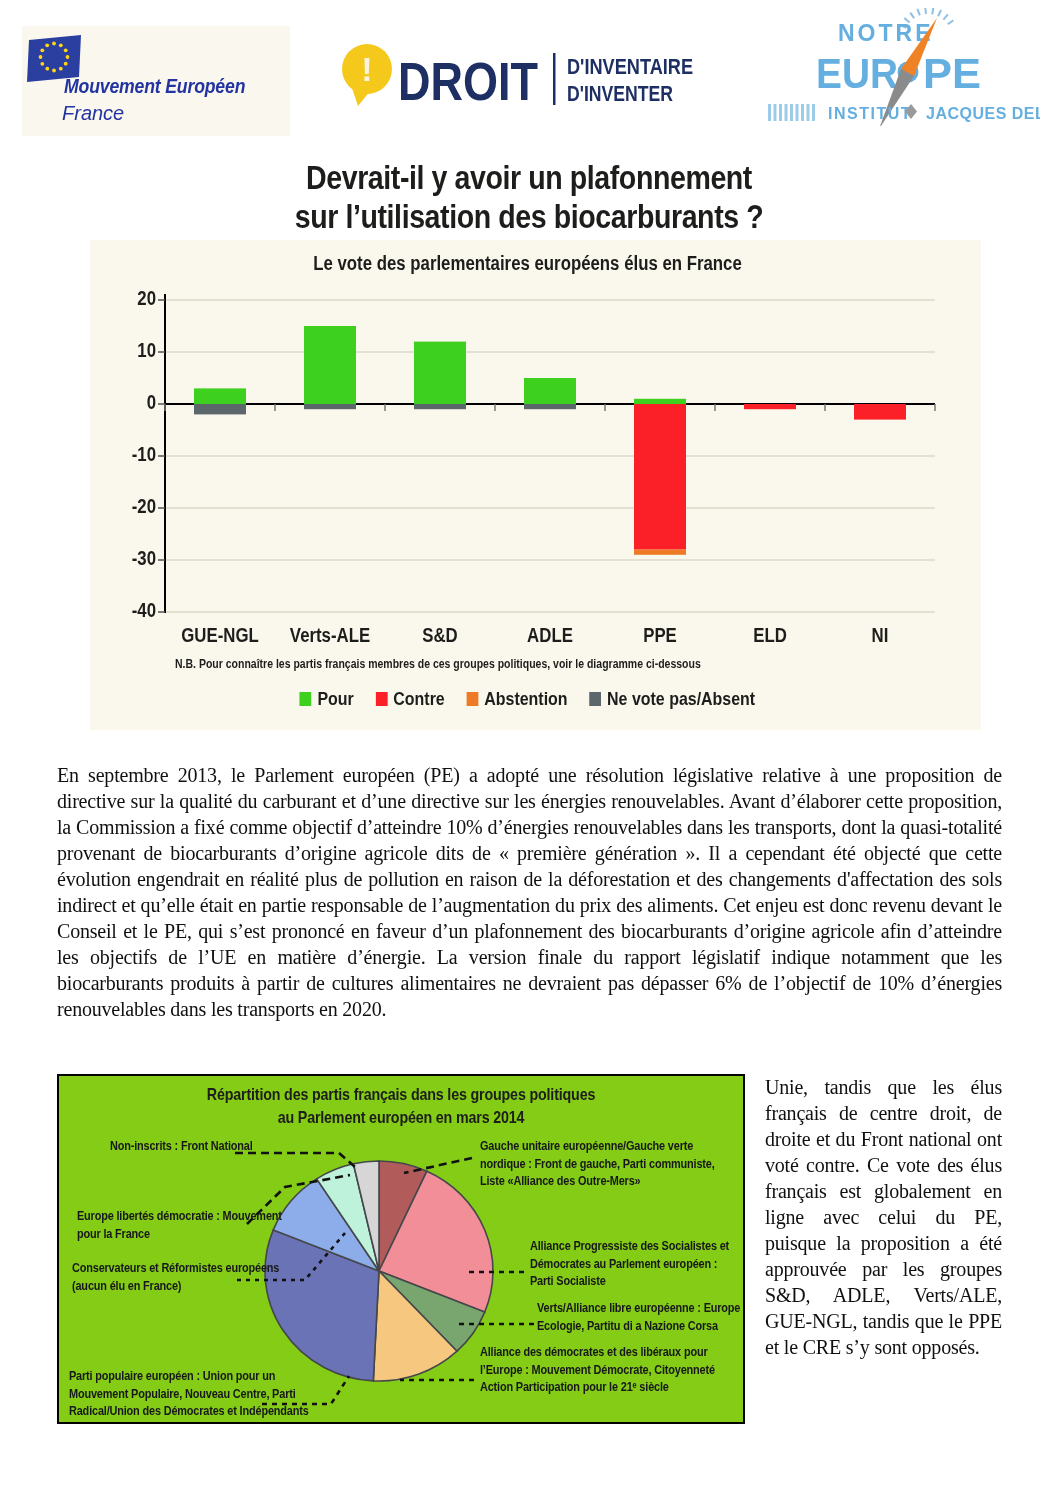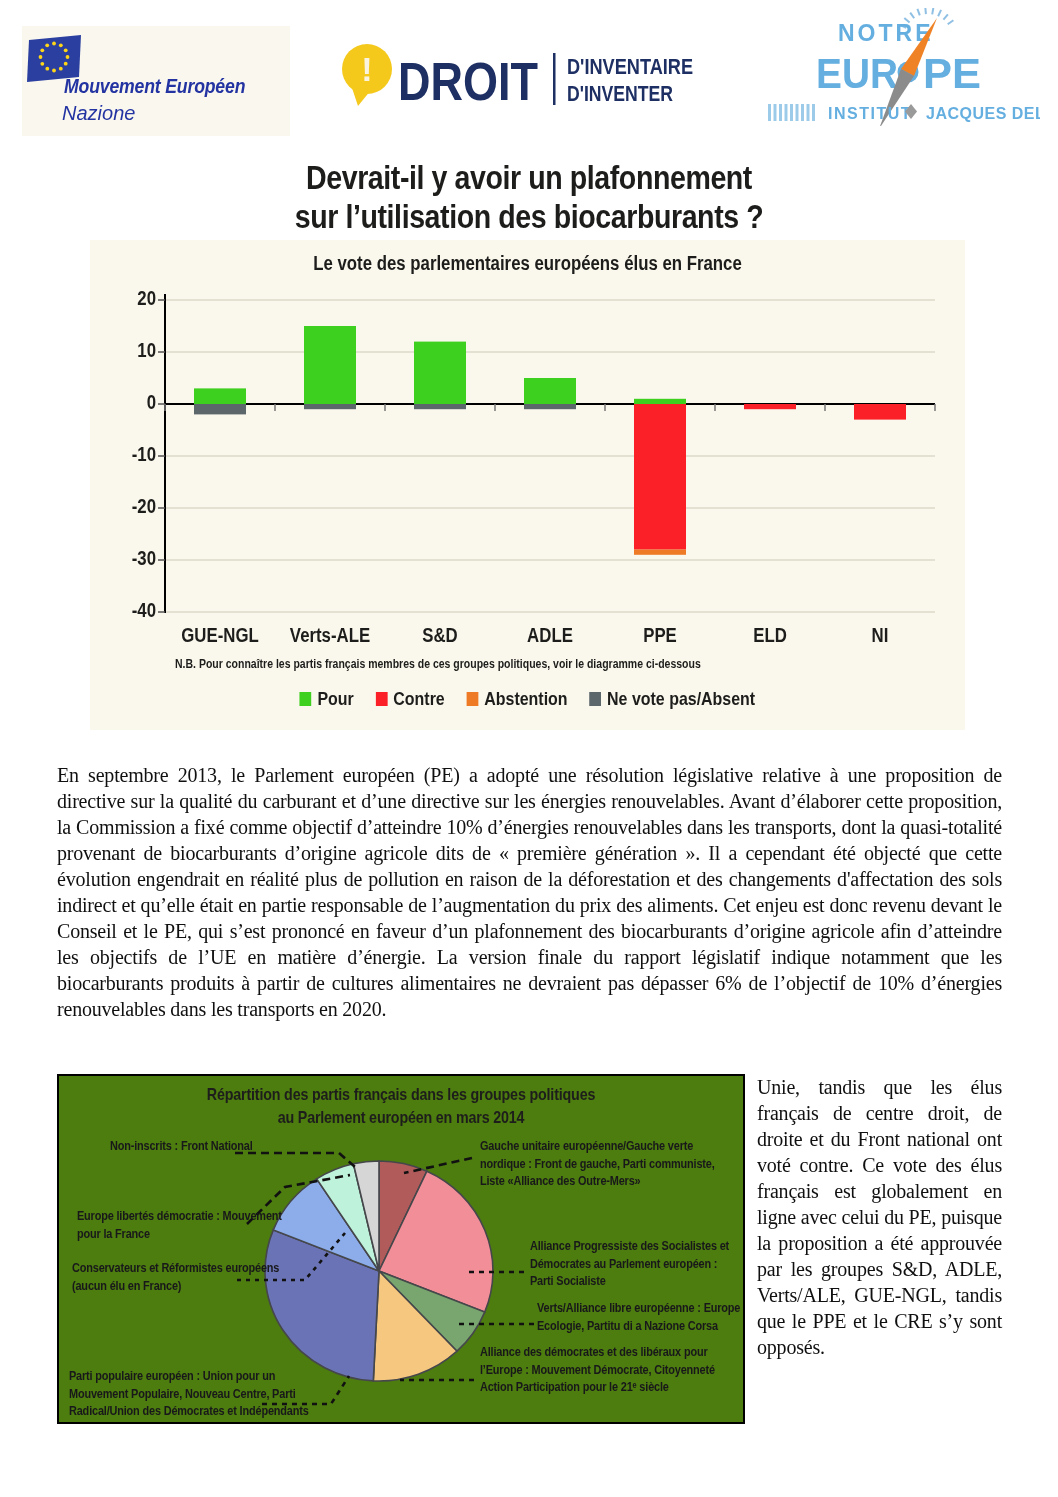--- a/index.html
+++ b/index.html
@@ -12,39 +12,39 @@
 
   
   .me-logo{left:22px;top:26px;width:268px;height:110px;background:#faf8ee;}
   .me-name{left:42px;top:48px;font-size:21px;font-weight:700;font-style:italic;color:#2334a2;letter-spacing:-0.2px;white-space:nowrap;}
   .me-country{left:40px;top:76px;font-size:20px;font-style:italic;color:#2334a2;}
 
   
   .headline{left:0;width:1058px;text-align:center;font-weight:700;font-size:34px;color:#1d1d1b;letter-spacing:-0.5px;}
 
   
-  .panel{left:90px;top:240px;width:875px;height:490px;background:#faf7ec;}
+  .panel{left:90px;top:240px;width:875px;height:490px;background:#faf7ec;padding-left:16px;}
   .chart-title{left:0;top:12px;width:875px;text-align:center;font-size:20px;font-weight:700;color:#1d1d1b;}
   .ylab{width:58px;text-align:right;font-size:20px;font-weight:700;color:#1d1d1b;}
   .catlab{width:110px;text-align:center;font-size:20px;font-weight:700;color:#1d1d1b;white-space:nowrap;}
   .nb-note{left:85px;top:417px;font-size:12.5px;font-weight:700;color:#1d1d1b;white-space:nowrap;}
   .legend{left:0;top:448px;width:875px;display:flex;justify-content:center;gap:26px;}
   .legend-item{display:flex;align-items:center;gap:7px;font-size:19px;font-weight:700;color:#1d1d1b;white-space:nowrap;}
   .legend-swatch{width:14px;height:14px;display:inline-block;}
 
   
   .bodytext{font-family:"Liberation Serif",serif;font-size:20px;line-height:26px;color:#101010;
             text-align:justify;letter-spacing:-0.2px;}
   .para1{left:57px;top:762px;width:945px;}
   .para2{left:57px;top:1074px;width:945px;}
   .para2-line1{height:26px;overflow:hidden;}
 
   
-  .pie-box{float:left;width:684px;height:346px;border:2px solid #000;margin-right:12px;
-           position:relative;background:#4d7c0f;font-family:"Liberation Sans",sans-serif;text-align:left;}
+  .pie-box{float:left;width:684px;height:346px;border:2px solid #000;margin-right:20px;
+           position:relative;background:#84cc16;font-family:"Liberation Sans",sans-serif;text-align:left;}
   .pie-title{position:absolute;left:0;top:7px;width:684px;text-align:center;font-size:17px;
              font-weight:700;color:#1d1d1b;line-height:23px;}
   .pie-callout{position:absolute;font-size:13px;font-weight:700;color:#18181a;line-height:17.5px;white-space:nowrap;}
   .clear{clear:both;}
 </style>
 </head>
 <body>
 
 <div class="page">
 
@@ -60,21 +60,21 @@
           <circle cx="34.8" cy="34.7" r="1.9"></circle>
           <circle cx="28.0" cy="36.5" r="1.9"></circle>
           <circle cx="21.3" cy="34.7" r="1.9"></circle>
           <circle cx="16.3" cy="29.8" r="1.9"></circle>
           <circle cx="14.5" cy="23.0" r="1.9"></circle>
           <circle cx="16.3" cy="16.3" r="1.9"></circle>
           <circle cx="21.2" cy="11.3" r="1.9"></circle>
         </g>
     </svg>
     <div class="abs me-name condL">Mouvement Européen</div>
-    <div class="abs me-country">Nazione</div>
+    <div class="abs me-country">France</div>
   </div>
 
   <svg class="abs" style="left:340px;top:42px" width="360" height="72" viewBox="0 0 360 72">
     <circle cx="27" cy="27" r="25" fill="#f4c91c"></circle>
     <path d="M12,46 L18,64 L31,48 Z" fill="#f4c91c"></path>
     <text x="27" y="39" text-anchor="middle" font-size="34" font-weight="700" fill="#faf3df">!</text>
     <text x="58" y="58" font-size="54" font-weight="700" fill="#1d2f63" textLength="140" lengthAdjust="spacingAndGlyphs">DROIT</text>
     <rect x="213" y="11" width="2.5" height="52" fill="#1d2f63"></rect>
     <text x="227" y="32" font-size="22" font-weight="700" fill="#1d2f63" textLength="126" lengthAdjust="spacingAndGlyphs">D'INVENTAIRE</text>
     <text x="227" y="59" font-size="22" font-weight="700" fill="#1d2f63" textLength="106" lengthAdjust="spacingAndGlyphs">D'INVENTER</text>

